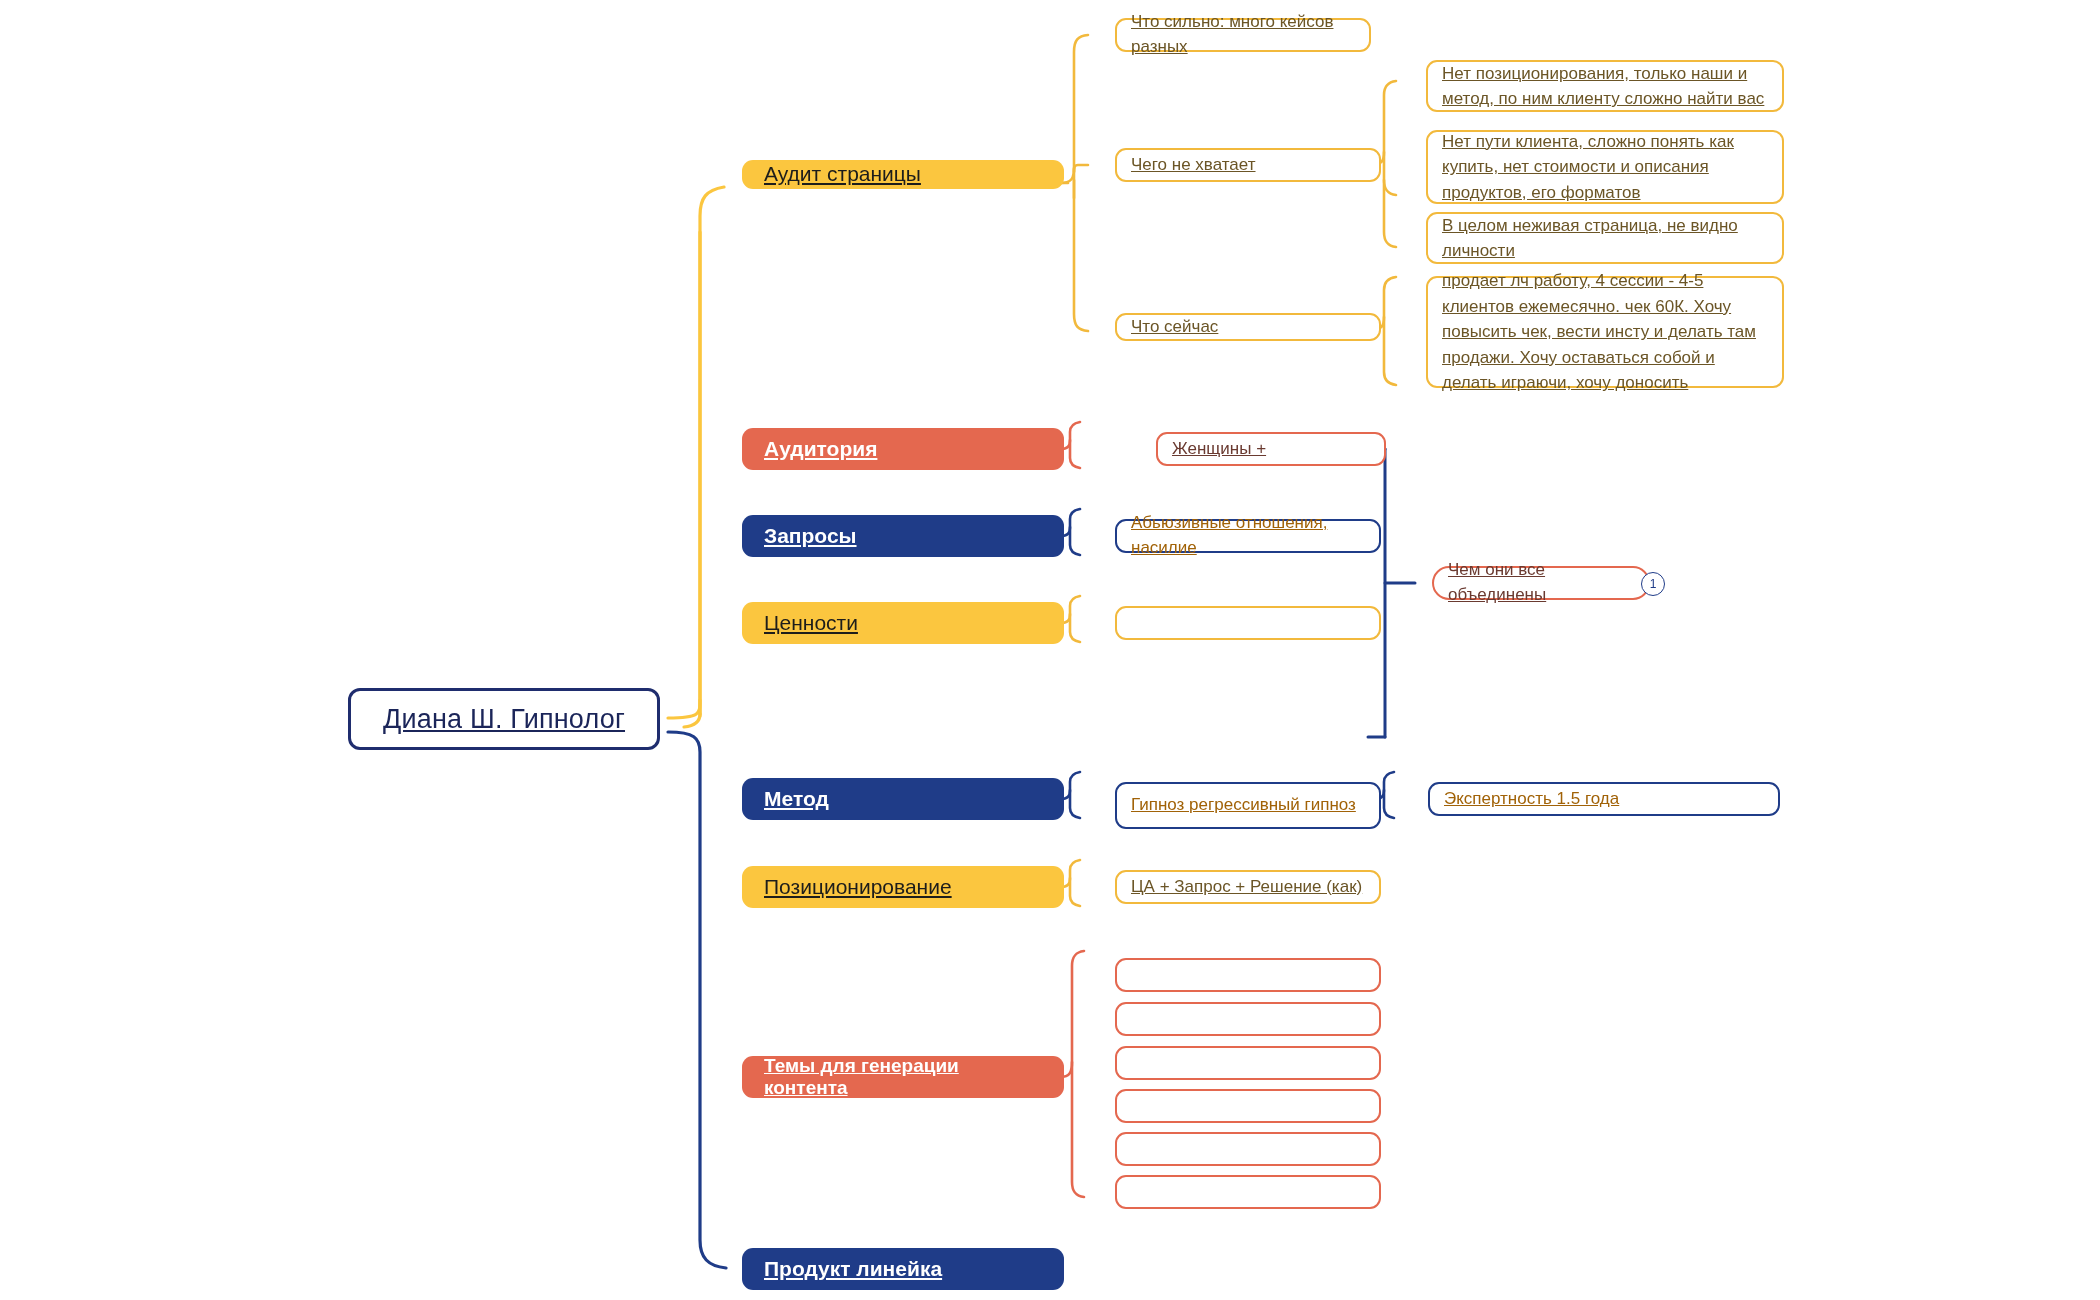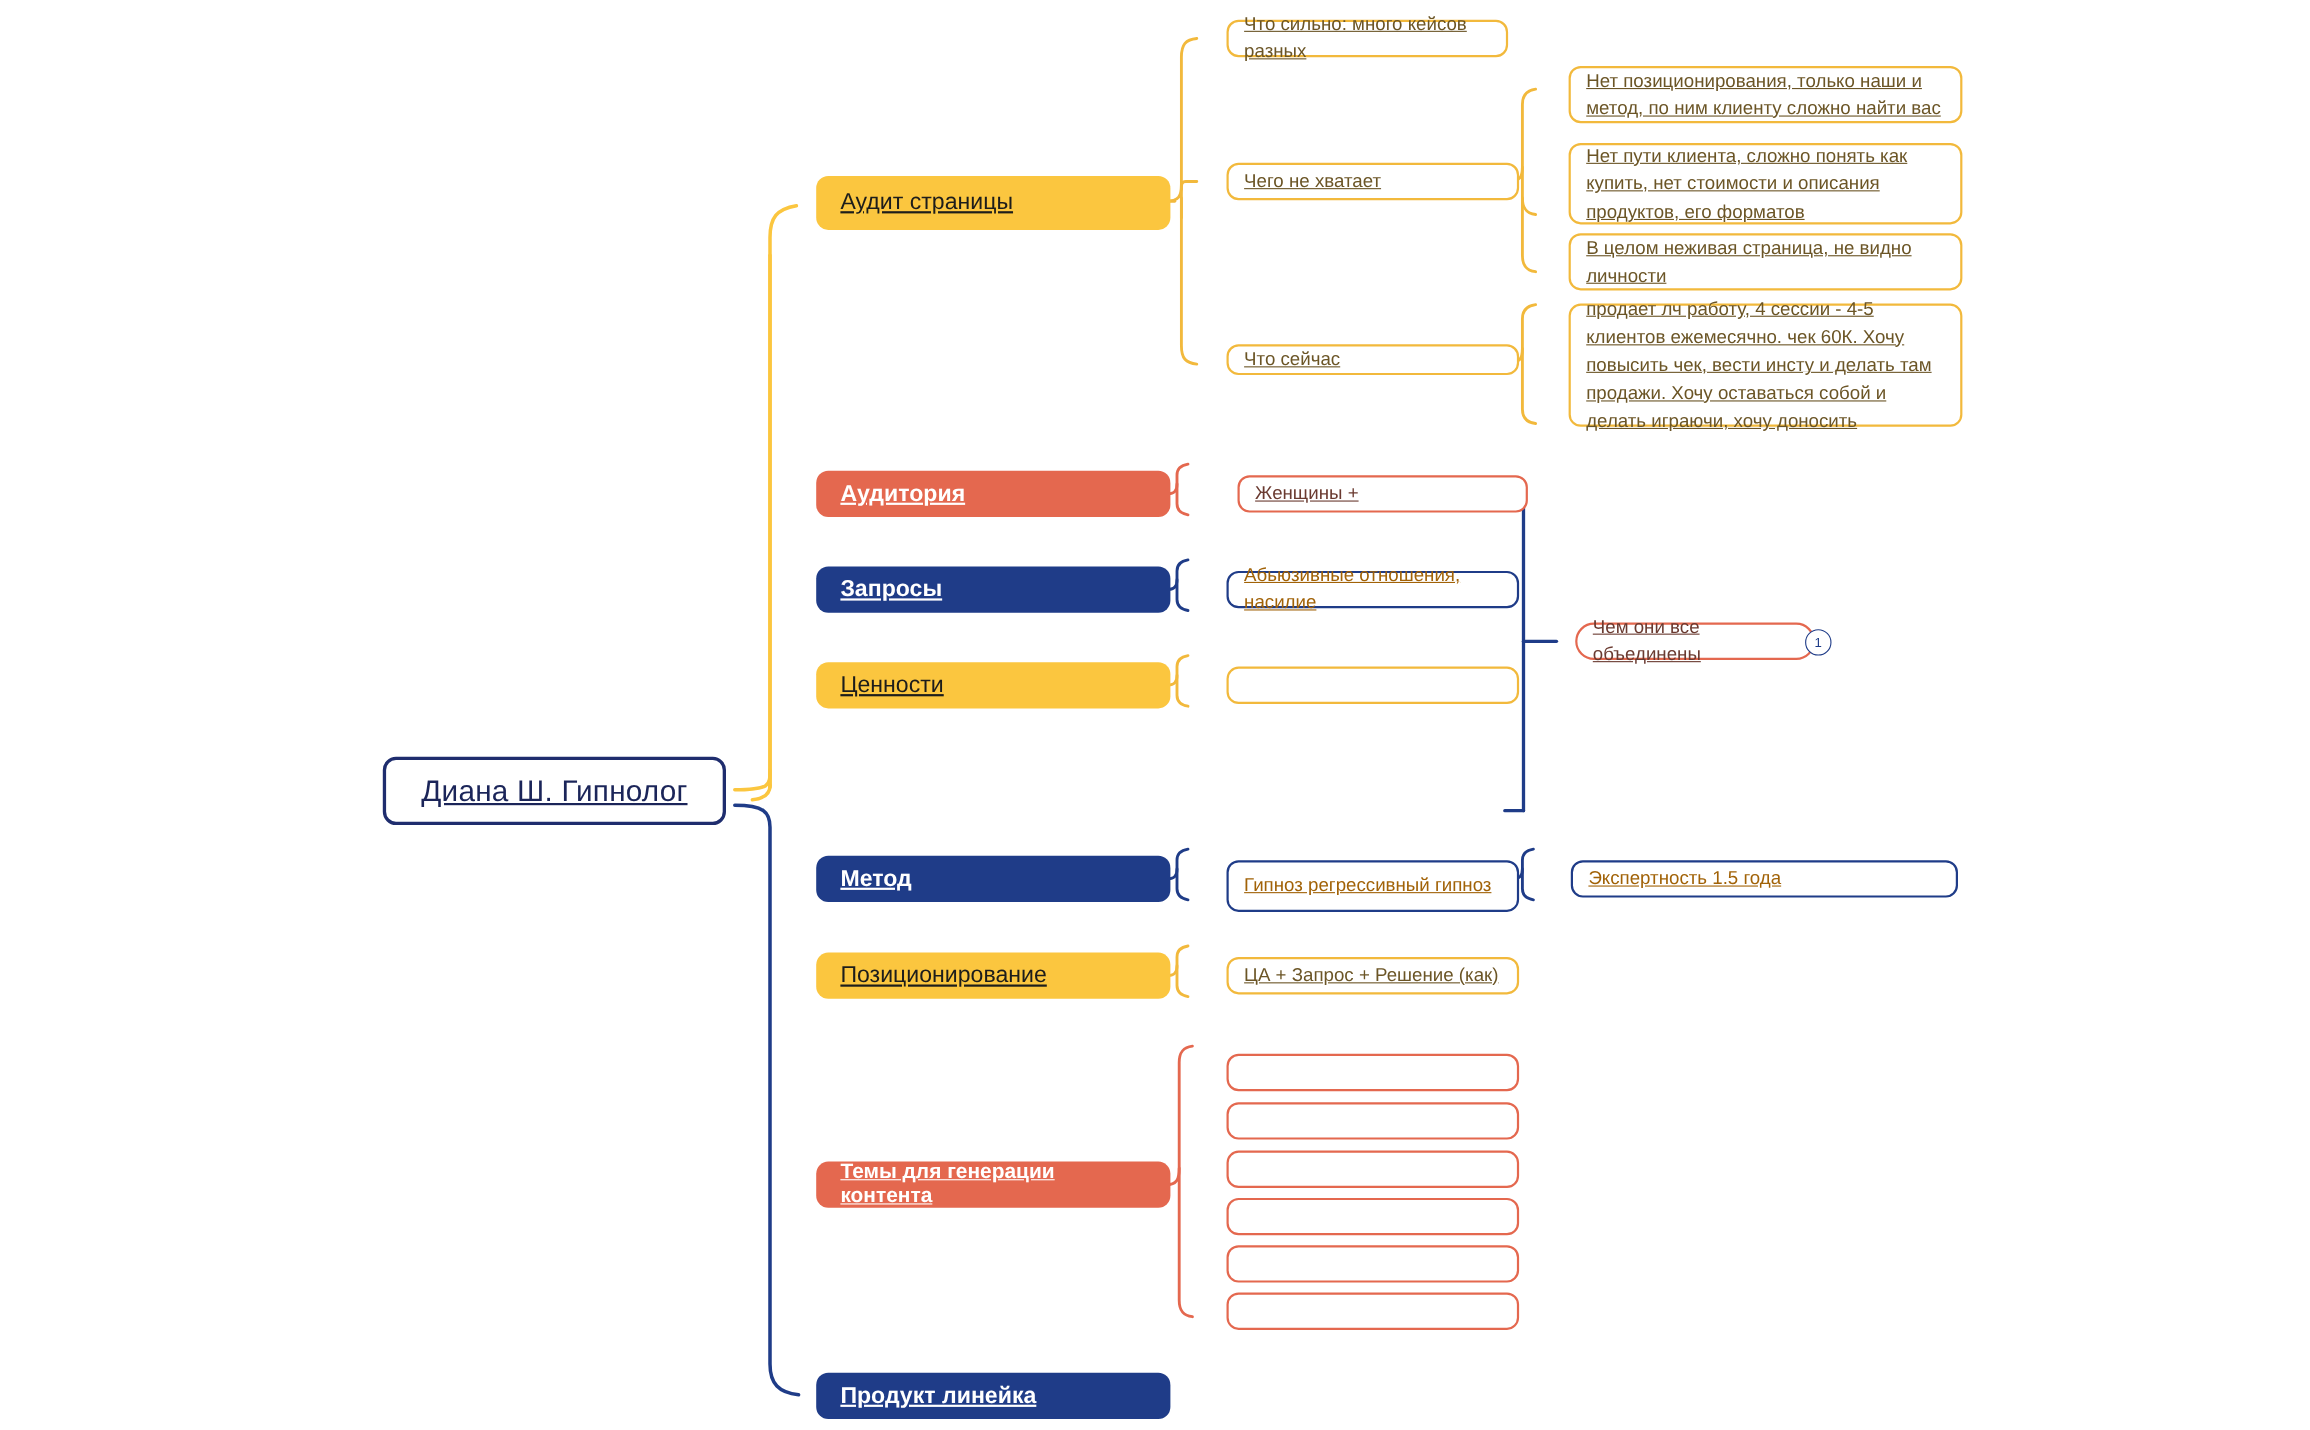--- a/index.html
+++ b/index.html
@@ -116,21 +116,21 @@
 
       <path d="M 1060 1077 C 1070 1077 1072 1072 1072 1062 L 1072 966 C 1072 956 1076 952 1084 951" stroke="#e4684f" stroke-width="2.6"></path>
       <path d="M 1072 1062 L 1072 1182 C 1072 1192 1076 1196 1084 1197" stroke="#e4684f" stroke-width="2.6"></path>
     </g>
   </svg>
 
   <div class="node root" style="left:348px;top:688px;width:312px;height:62px;">
     <span class="label">Диана Ш. Гипнолог</span>
   </div>
 
-  <div class="node chip yellow" style="left:742px;top:160px;width:322px;height:49px;">
+  <div class="node chip yellow" style="left:742px;top:160px;width:322px;height:29px;">
     <span class="label">Аудит страницы</span>
   </div>
 
   <div class="node chip coral" style="left:742px;top:428px;width:322px;height:42px;">
     <span class="label">Аудитория</span>
   </div>
 
   <div class="node chip navy" style="left:742px;top:515px;width:322px;height:42px;">
     <span class="label">Запросы</span>
   </div>
@@ -177,21 +177,21 @@
   </div>
 
   <div class="node leaf yellow tall" style="left:1426px;top:212px;width:358px;height:52px;">
     <span class="label">В целом неживая страница, не видно личности</span>
   </div>
 
   <div class="node leaf yellow tall" style="left:1426px;top:276px;width:358px;height:112px;">
     <span class="label">продает лч работу, 4 сессии - 4-5 клиентов ежемесячно. чек 60К. Хочу повысить чек, вести инсту и делать там продажи. Хочу оставаться собой и делать играючи, хочу доносить</span>
   </div>
 
-  <div class="node leaf coral" style="left:1125px;top:432px;width:264px;height:34px;">
+  <div class="node leaf coral" style="left:1156px;top:432px;width:230px;height:34px;">
     <span class="label">Женщины +</span>
   </div>
 
   <div class="node leaf navy" style="left:1115px;top:519px;width:266px;height:34px;">
     <span class="label">Абьюзивные отношения, насилие</span>
   </div>
 
   <div class="node leaf yellow" style="left:1115px;top:606px;width:266px;height:34px;">
     <span class="label"></span>
   </div>

